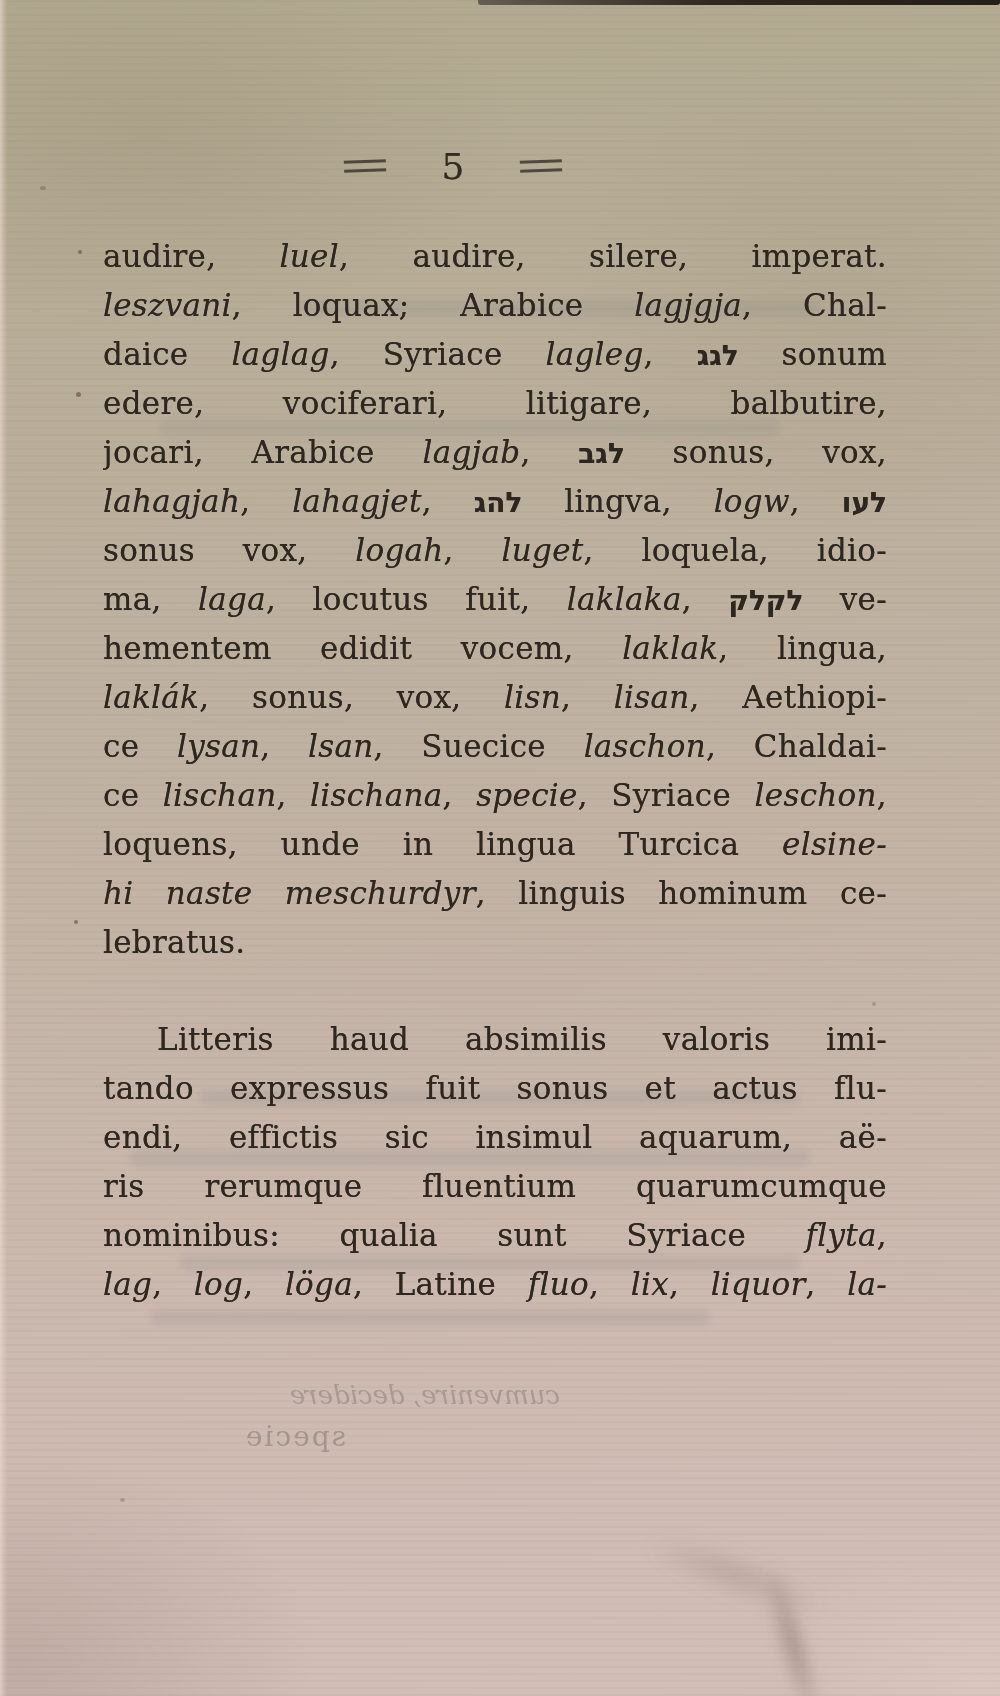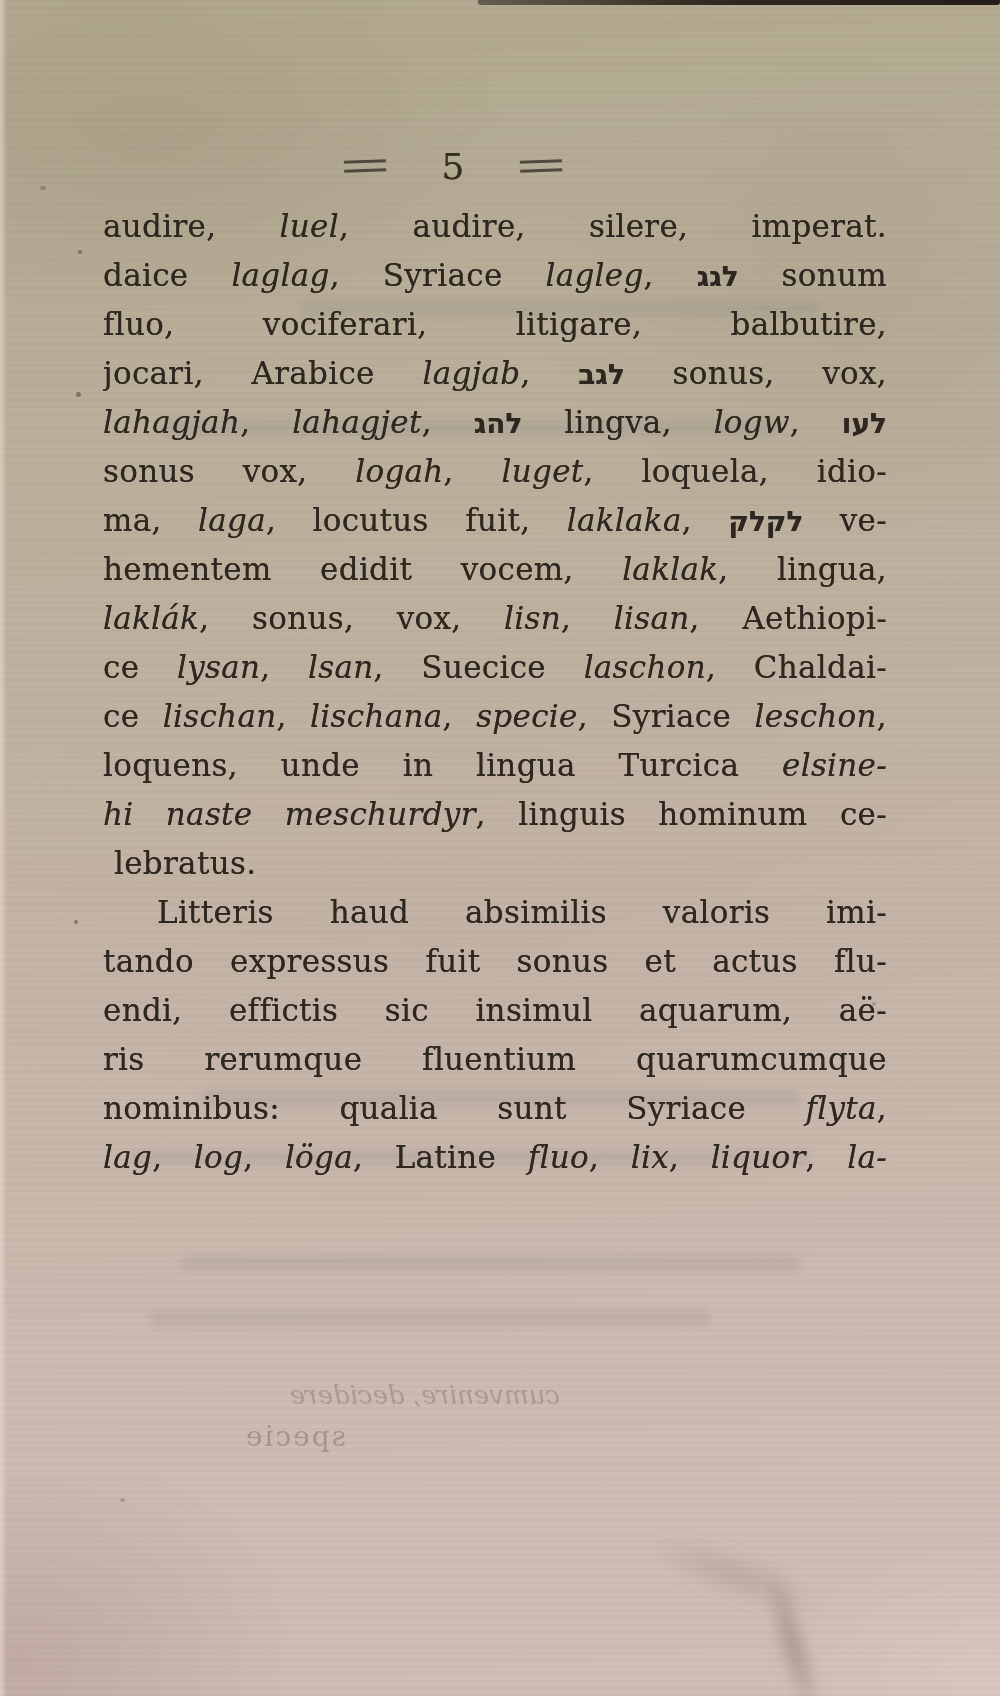--- a/index.html
+++ b/index.html
@@ -55,37 +55,37 @@
   .dbl-dash{
     width:42px;height:12px;opacity:0.82;
     background:
       linear-gradient(#3a332a,#3a332a) left top/100% 3px no-repeat,
       linear-gradient(#3a332a,#3a332a) left bottom/100% 3px no-repeat;
     transform:rotate(-2deg);
     filter:blur(0.3px);
   }
   
   .textblock{
-    position:absolute;left:103px;top:202px;width:784px;
+    position:absolute;left:103px;top:232px;width:784px;
     color:#2e2720;
   }
   .line{
     height:49px;line-height:49px;overflow:hidden;
     font-size:31px;letter-spacing:0.3px;word-spacing:3px;
     text-align:justify;text-align-last:justify;
     text-shadow:0 0 0.6px rgba(46,39,32,0.75);
   }
   .line span{white-space:pre-wrap;}
   .line .i{font-style:italic;}
   .line .h{
     font-family:"DejaVu Sans","Liberation Sans",sans-serif;
     font-weight:bold;font-size:28px;letter-spacing:0;margin-top:24px;
   }
-  .line.end{text-align-last:left;margin-left:11px;}
-  .line.indent{text-indent:54px;}
+  .line.end{text-align-last:left;}
+  .line.indent{text-indent:54px;margin-top:48px;}
   .line.catchword{text-align-last:right;padding-right:120px;box-sizing:border-box;}
   
   .ghost{
     position:absolute;
     transform:scaleX(-1);
     color:#6e6b66;
     font-family:"DejaVu Serif","Liberation Serif",serif;
     filter:blur(0.6px);
     pointer-events:none;
   }
@@ -119,22 +119,23 @@
   <div class="smudge" style="left:150px;top:1310px;width:560px;"></div>
 
   <div class="pagenum-row">
     <span class="dbl-dash"></span>
     <span class="pagenum">5</span>
     <span class="dbl-dash"></span>
   </div>
 
   <div class="textblock">
       <div class="line"><span class="r">audire, </span><span class="i">luel</span><span class="r">, audire, silere, imperat.</span></div>
+      <div class="line"><span class="i">leszvani</span><span class="r">, loquax; Arabice </span><span class="i">lagjgja</span><span class="r">, Chal-</span></div>
       <div class="line"><span class="r">daice </span><span class="i">laglag</span><span class="r">, Syriace </span><span class="i">lagleg</span><span class="r">, </span><span class="h">לגג</span><span class="r"> sonum</span></div>
-      <div class="line"><span class="r">fluo, vociferari, litigare, balbutire,</span></div>
+      <div class="line"><span class="r">edere, vociferari, litigare, balbutire,</span></div>
       <div class="line"><span class="r">jocari, Arabice </span><span class="i">lagjab</span><span class="r">, </span><span class="h">לגב</span><span class="r"> sonus, vox,</span></div>
       <div class="line"><span class="i">lahagjah</span><span class="r">, </span><span class="i">lahagjet</span><span class="r">, </span><span class="h">להג</span><span class="r"> lingva, </span><span class="i">logw</span><span class="r">, </span><span class="h">לעו</span></div>
       <div class="line"><span class="r">sonus vox, </span><span class="i">logah</span><span class="r">, </span><span class="i">luget</span><span class="r">, loquela, idio-</span></div>
       <div class="line"><span class="r">ma, </span><span class="i">laga</span><span class="r">, locutus fuit, </span><span class="i">laklaka</span><span class="r">, </span><span class="h">לקלק</span><span class="r"> ve-</span></div>
       <div class="line"><span class="r">hementem edidit vocem, </span><span class="i">laklak</span><span class="r">, lingua,</span></div>
       <div class="line"><span class="i">laklák</span><span class="r">, sonus, vox, </span><span class="i">lisn</span><span class="r">, </span><span class="i">lisan</span><span class="r">, Aethiopi-</span></div>
       <div class="line"><span class="r">ce </span><span class="i">lysan</span><span class="r">, </span><span class="i">lsan</span><span class="r">, Suecice </span><span class="i">laschon</span><span class="r">, Chaldai-</span></div>
       <div class="line"><span class="r">ce </span><span class="i">lischan</span><span class="r">, </span><span class="i">lischana</span><span class="r">, </span><span class="i">specie</span><span class="r">, Syriace </span><span class="i">leschon</span><span class="r">,</span></div>
       <div class="line"><span class="r">loquens, unde in lingua Turcica </span><span class="i">elsine-</span></div>
       <div class="line"><span class="i">hi naste meschurdyr</span><span class="r">, linguis hominum ce-</span></div>

